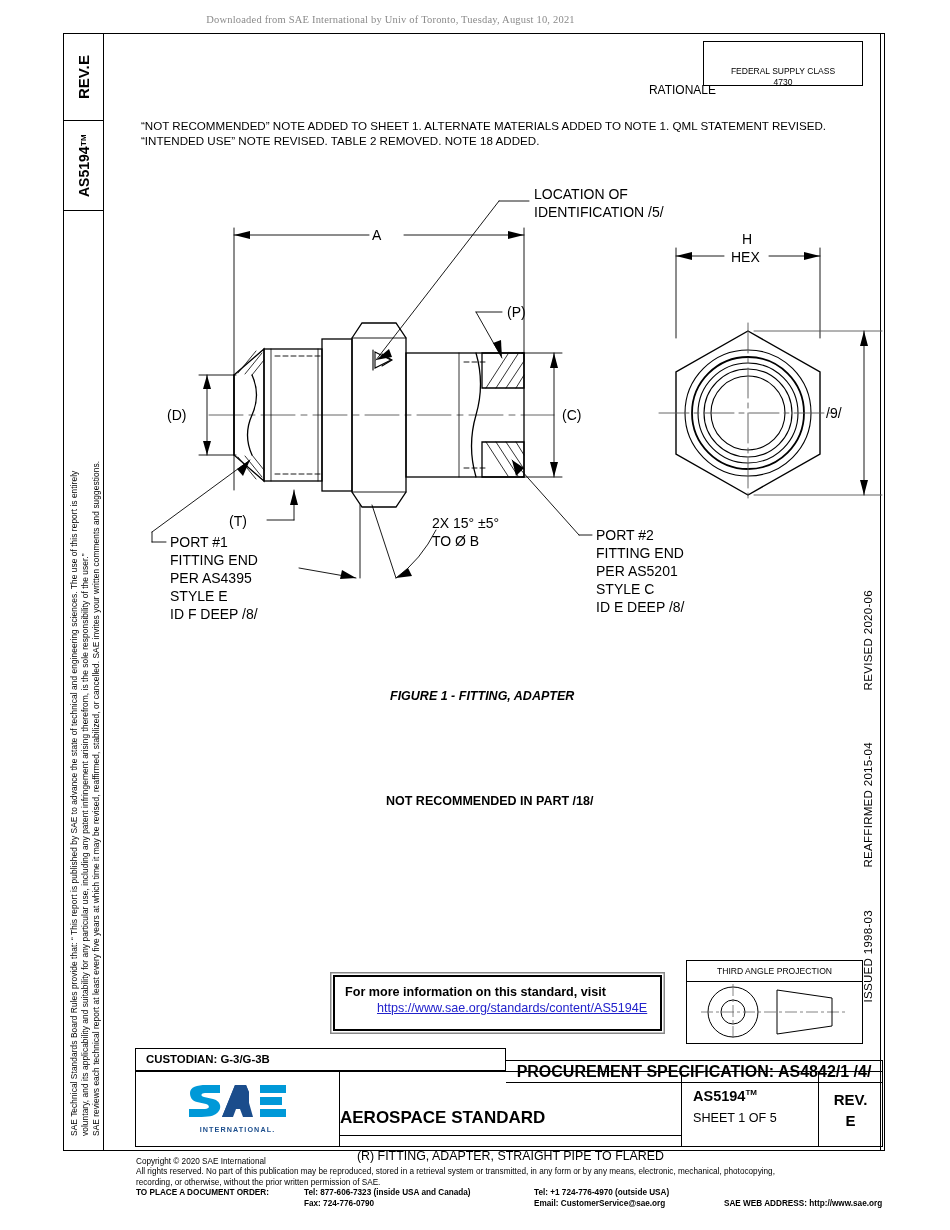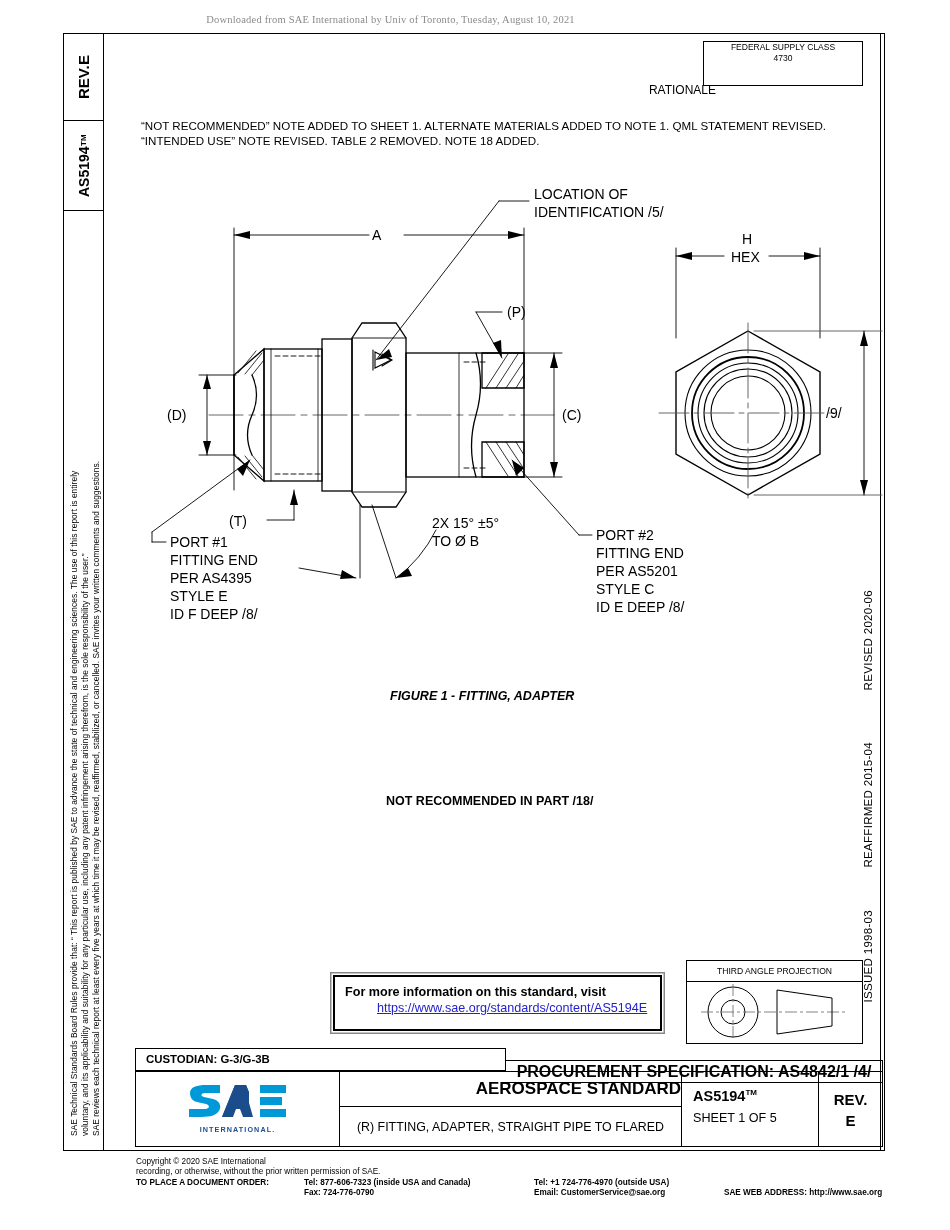--- a/index.html
+++ b/index.html
@@ -40,21 +40,21 @@
   #disc2{left:28px;top:225px;height:700px;width:11px;}
 
   
   #right-strip{position:absolute;left:860px;top:590px;width:22px;height:400px;}
   #right-strip .rv{position:absolute;writing-mode:vertical-rl;transform:rotate(180deg);
             font-size:11.5px;letter-spacing:.3px;white-space:nowrap;left:2px;}
 
   
   #fsc-box{position:absolute;left:703px;top:41px;width:160px;height:45px;
            border:1.3px solid #000;box-sizing:border-box;text-align:center;
-           font-size:8.5px;line-height:11px;padding-top:0;}
+           font-size:8.5px;line-height:11px;padding-top:24px;}
   #rationale-title{position:absolute;left:116px;top:83px;width:600px;
            text-align:right;font-size:12px;}
   #rationale-body{position:absolute;left:141px;top:118px;width:700px;
            font-size:11.6px;line-height:15px;}
 
   
   #dwg{position:absolute;left:104px;top:160px;}
 
   
   #info-box{position:absolute;left:333px;top:975px;width:329px;height:56px;
@@ -78,22 +78,22 @@
   #cust-right{position:absolute;left:371px;top:12px;width:377px;height:23px;
        border:1.4px solid #000;border-left:none;box-sizing:border-box;
        font-size:16px;line-height:21px;text-align:center;}
 
   
   #tblock{position:absolute;left:135px;top:1071px;width:748px;height:76px;
        border:1.6px solid #000;box-sizing:border-box;display:flex;}
   #tb-logo{width:204px;border-right:1.6px solid #000;box-sizing:border-box;
        display:flex;align-items:center;justify-content:center;}
   #tb-mid{width:342px;border-right:1.6px solid #000;box-sizing:border-box;}
-  #tb-mid .t1{height:34px;border-bottom:1.6px solid #000;text-align:right;
-       font-weight:bold;font-size:17px;line-height:34px;}
+  #tb-mid .t1{height:34px;border-bottom:1.6px solid #000;text-align:left;
+       font-weight:bold;font-size:17px;line-height:34px;margin-top:29px;}
   #tb-mid .t2{height:40px;text-align:center;font-size:12.4px;line-height:40px;}
   #tb-num{width:137px;border-right:1.6px solid #000;box-sizing:border-box;
        padding-left:11px;}
   #tb-num .n1{font-weight:bold;font-size:14.5px;padding-top:16px;}
   #tb-num .n1 sup{font-size:8px;vertical-align:super;}
   #tb-num .n2{font-size:12.6px;padding-top:7px;}
   #tb-rev{flex:1;text-align:center;font-weight:bold;font-size:15px;padding-top:17px;
        line-height:21px;}
 
   
@@ -361,20 +361,21 @@
     <div class="n2">SHEET 1 OF 5</div>
   </div>
   <div id="tb-rev">
     <span>REV.</span><br>
     <span>E</span>
   </div>
 </div>
 
 <div id="footer">
   <div>Copyright © 2020 SAE International</div>
+  <div>All rights reserved. No part of this publication may be reproduced, stored in a retrieval system or transmitted, in any form or by any means, electronic, mechanical, photocopying,</div>
   <div>recording, or otherwise, without the prior written permission of SAE.</div>
   <div class="row">
     <div class="b c1">TO PLACE A DOCUMENT ORDER:</div>
     <div class="b c2">Tel: 877-606-7323 (inside USA and Canada)</div>
     <div class="b c3">Tel: +1 724-776-4970 (outside USA)</div>
   </div>
   <div class="row">
     <div class="b c1"></div>
     <div class="b c2">Fax: 724-776-0790</div>
     <div class="b c3">Email: CustomerService@sae.org</div>

